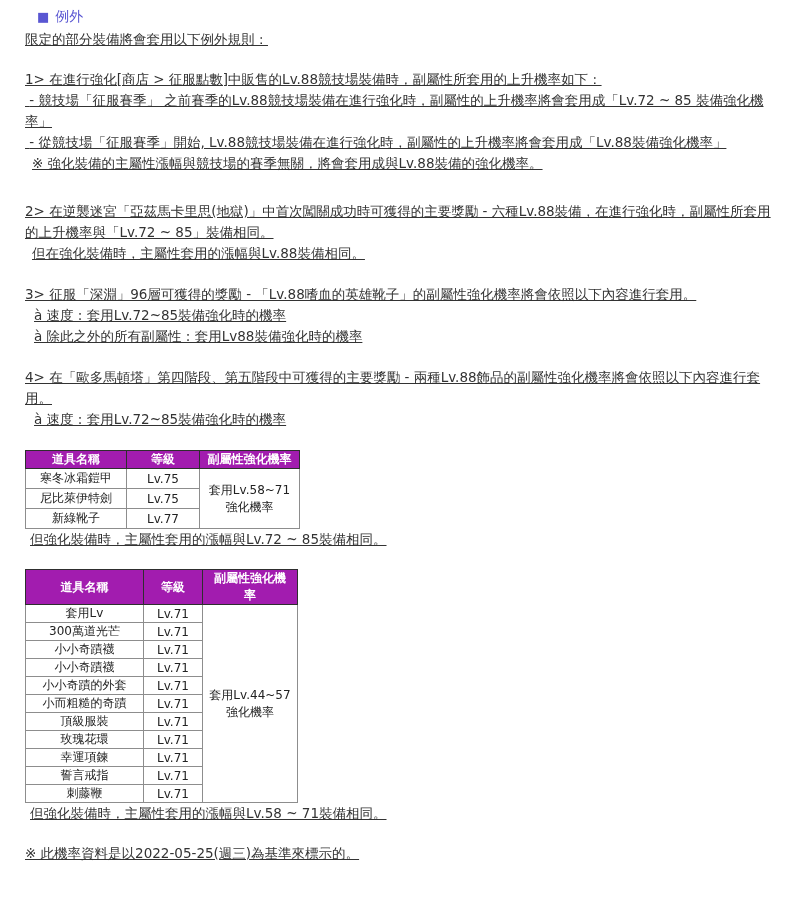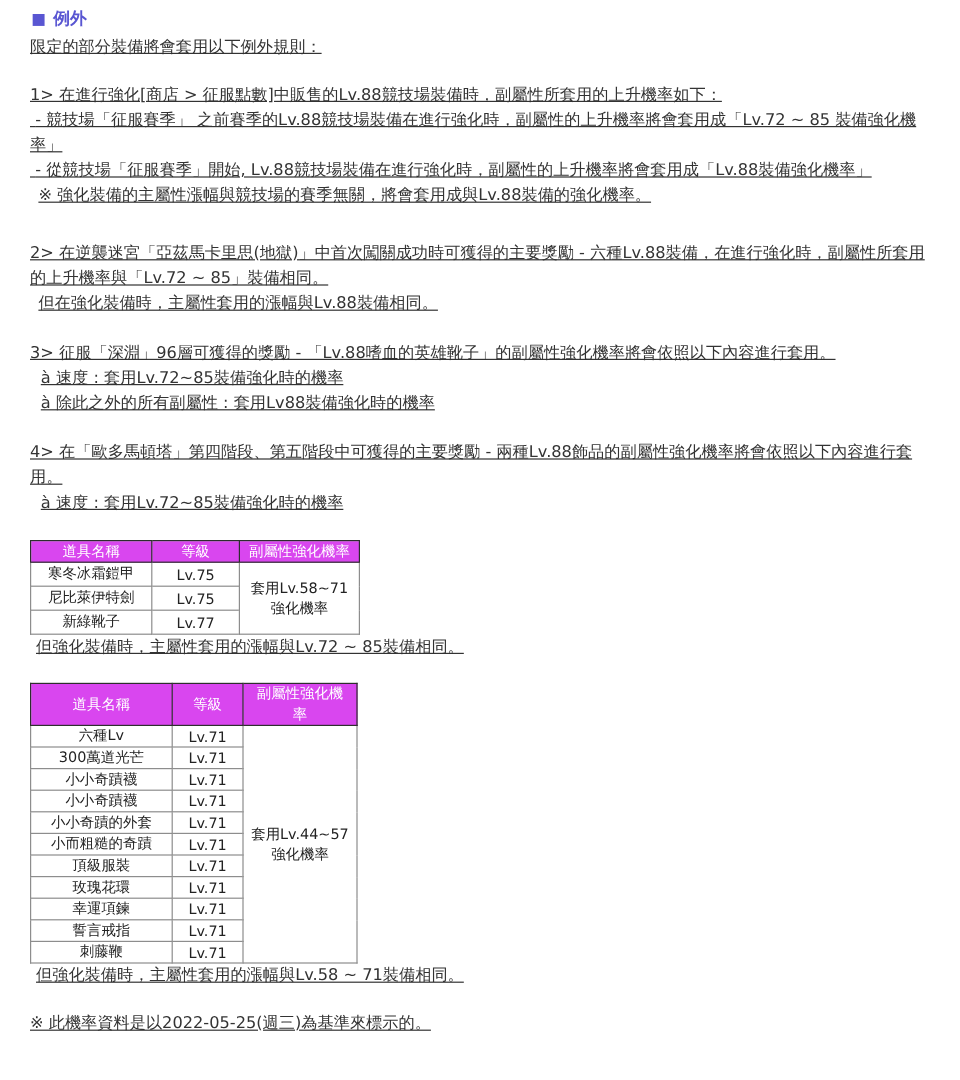--- a/index.html
+++ b/index.html
@@ -11,23 +11,23 @@
     color: #333333;
   }
   .page {
     width: 800px; height: 900px;
     padding: 6px 20px 0 25px;
     overflow: hidden;
   }
   .doc-title {
     color: #5956d2;
     font-size: 14px;
-    font-weight: bold;
+    font-weight: normal;
     line-height: 20px;
-    margin: 0 0 2px 1px;
+    margin: 0 0 2px 12px;
   }
   .doc-title .bullet { margin-right: 6px; font-size: 13px; }
   p.line {
     margin: 0;
     font-size: 13.5px;
     line-height: 21px;
     white-space: pre-wrap;
     text-decoration: underline;
   }
   .intro { margin-bottom: 0; }
@@ -37,23 +37,23 @@
   .indent-sm { padding-left: 7px; }
   .indent-bullet { padding-left: 9px; }
   table.item-table {
     border-collapse: collapse;
     font-size: 12px;
     color: #222222;
     margin: 1px 0 0 0;
     table-layout: fixed;
   }
   table.item-table th {
-    background: #d946ef;
+    background: #a21caf;
     color: #ffffff;
-    font-weight: normal;
+    font-weight: bold;
     border: 1px solid #2e2e2e;
     padding: 0 6px;
     height: 18px;
     text-align: center;
   }
   table.item-table td {
     border: 1px solid #8d8d8d;
     text-align: center;
     padding: 0 5px;
     background: #ffffff;
@@ -146,21 +146,21 @@
         </colgroup>
       <thead>
         <tr>
           <th>道具名稱</th>
           <th>等級</th>
           <th>副屬性強化機率</th>
         </tr>
       </thead>
       <tbody>
         <tr>
-          <td>六種Lv</td>
+          <td>套用Lv</td>
           <td>Lv.71</td>
           <td class="merged" rowspan="11">套用Lv.44~57強化機率</td>
         </tr>
         <tr>
           <td>300萬道光芒</td>
           <td>Lv.71</td>
         </tr>
         <tr>
           <td>小小奇蹟襪</td>
           <td>Lv.71</td>

